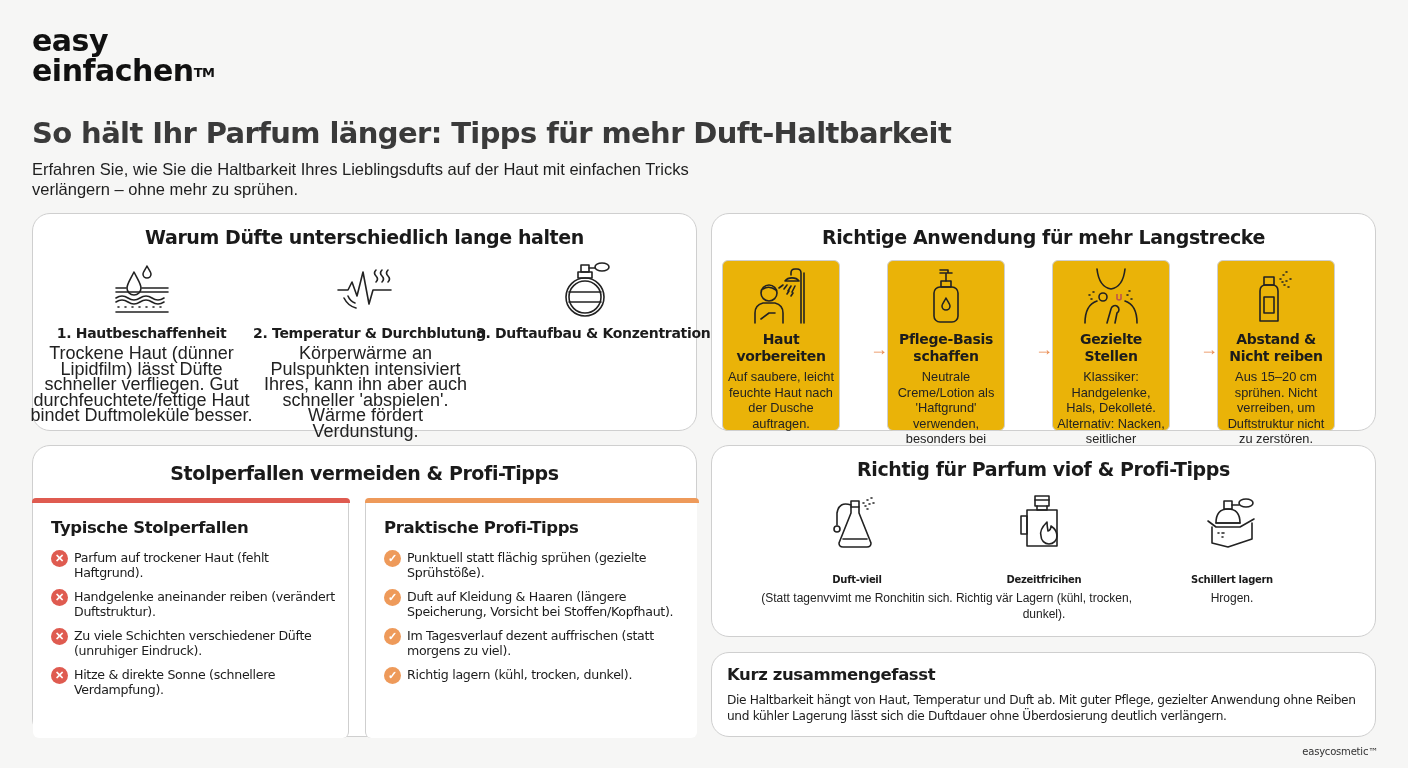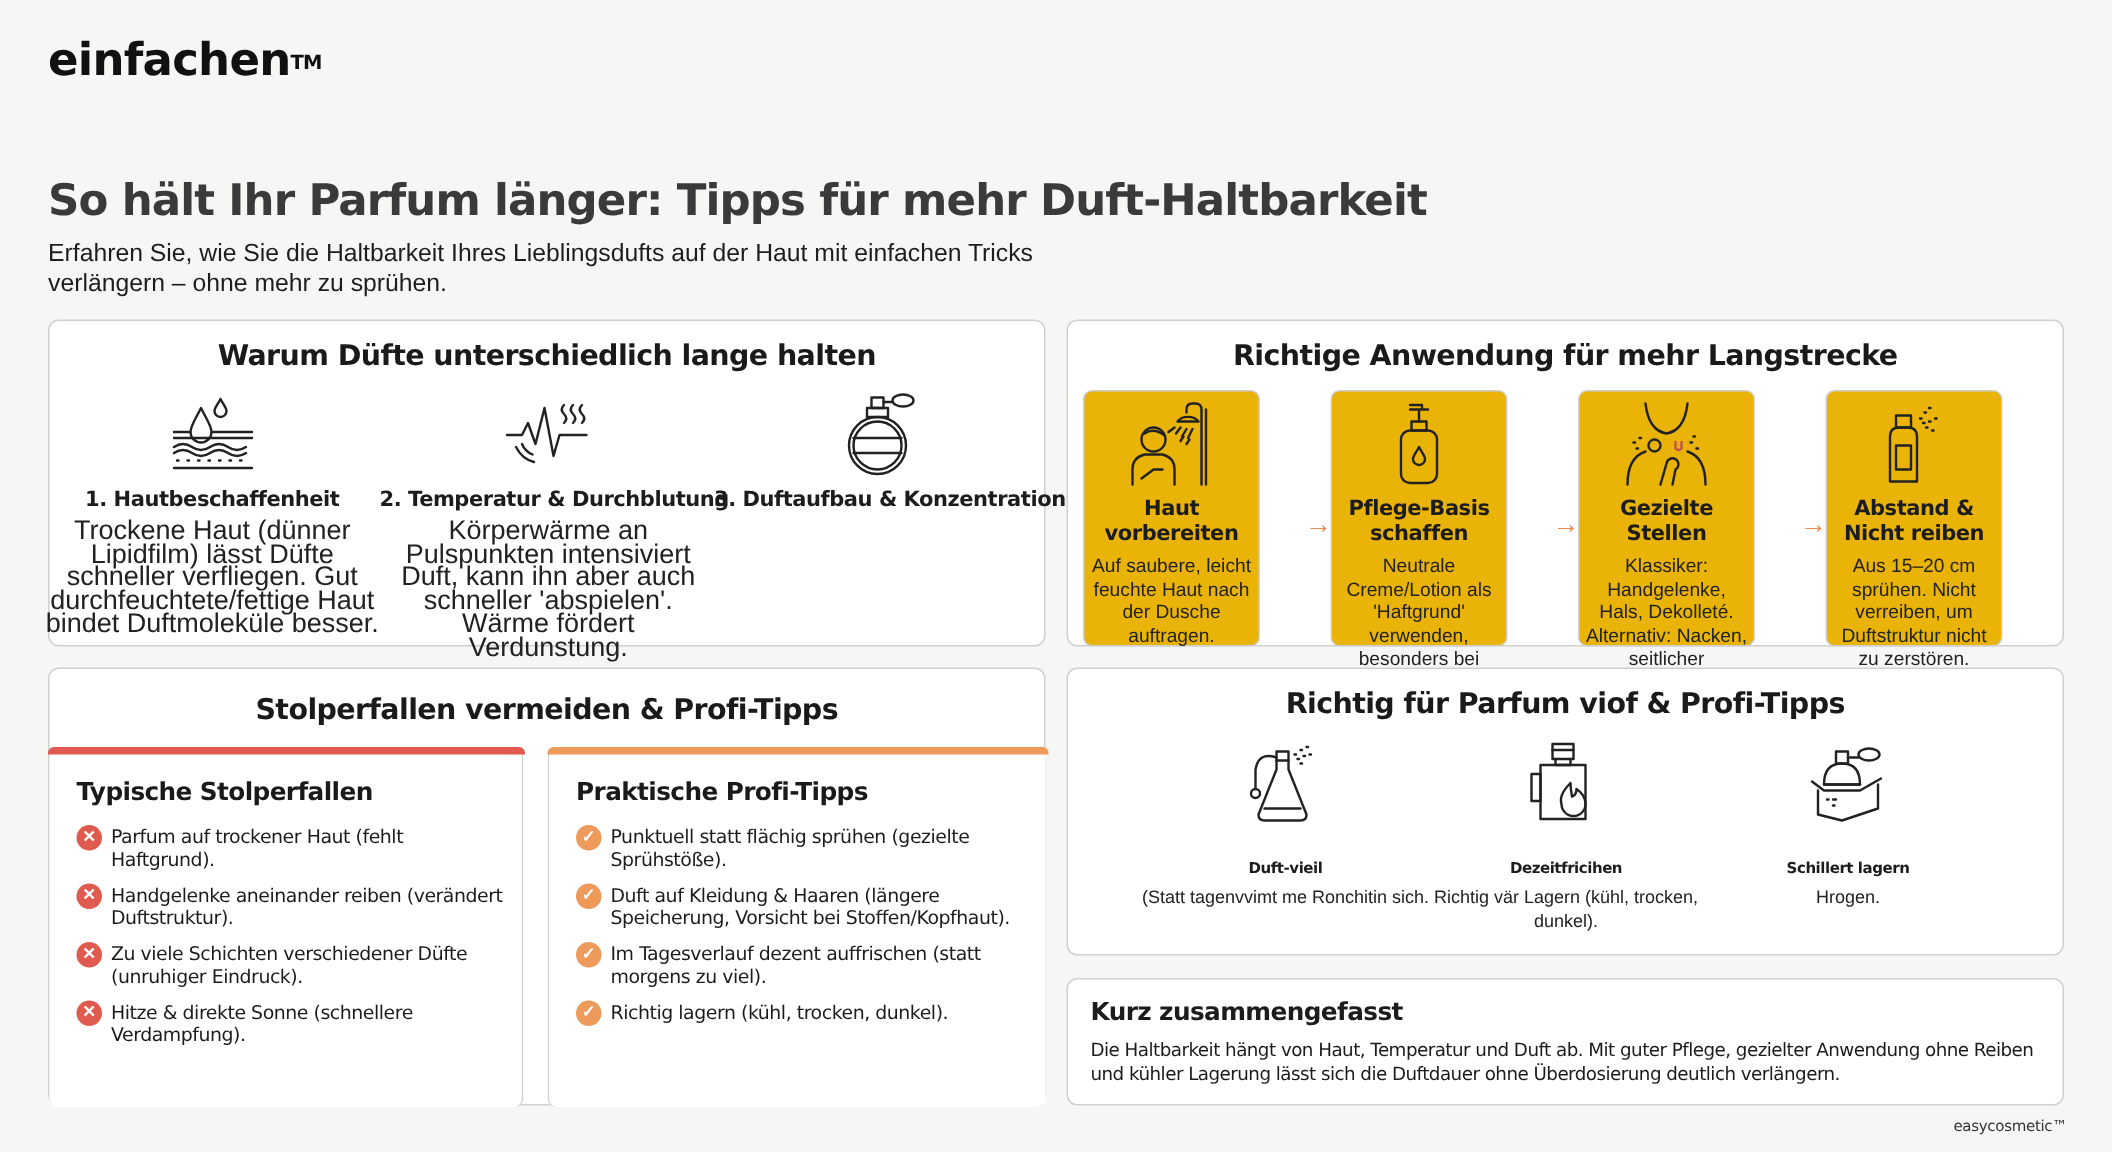--- a/index.html
+++ b/index.html
@@ -22,21 +22,21 @@
     font-family: "DejaVu Sans", sans-serif;
     font-weight: bold; font-size: 29px; color: #3a3a3a;
     letter-spacing: -0.6px; white-space: nowrap;
   }
   .subtitle {
     position: absolute; left: 32px; top: 159px; width: 700px;
     font-size: 16.5px; line-height: 20px; color: #1e1e1e;
   }
   .panel {
     position: absolute; background: #fff;
-    border: 1.5px solid #cfcfcf; border-radius: 7px;
+    border: 1.5px solid #cfcfcf; border-radius: 18px;
   }
   .panel-title {
     position: absolute; left: 0; right: 0; text-align: center;
     font-family: "DejaVu Sans", sans-serif; font-weight: bold;
     font-size: 19px; color: #1a1a1a; letter-spacing: -0.4px;
   }
   
   #p1 { left: 32px; top: 213px; width: 665px; height: 218px; }
   .why-item { position: absolute; top: 45px; width: 225px; text-align: center; }
   .why-item .icon { height: 60px; display: flex; justify-content: center; align-items: center; }
@@ -103,20 +103,21 @@
     position: absolute; right: 30px; top: 746px;
     font-family: "DejaVu Sans", sans-serif; font-size: 10px; color: #333; letter-spacing: -0.2px;
   }
   svg { overflow: visible; }
   svg .s { fill: none; stroke: #222; stroke-width: 1.6; stroke-linecap: round; stroke-linejoin: round; }
 </style>
 </head>
 <body>
 
 <div class="logo">
+  <div>easy</div>
   <div><span>einfachen</span><sup>TM</sup></div>
 </div>
 
 <h1 class="page-title">So hält Ihr Parfum länger: Tipps für mehr Duft-Haltbarkeit</h1>
 <p class="subtitle">Erfahren Sie, wie Sie die Haltbarkeit Ihres Lieblingsdufts auf der Haut mit einfachen Tricks verlängern – ohne mehr zu sprühen.</p>
 
 <section class="panel" id="p1">
   <h2 class="panel-title" style="top:12px">Warum Düfte unterschiedlich lange halten</h2>
 
   <div class="why-item" style="left:-4px">
@@ -136,21 +137,21 @@
 
   <div class="why-item" style="left:220px">
     <div class="icon">
       <svg width="60" height="50" viewBox="0 0 60 50">
         <path class="s" d="M2 26 h10 l4 -8 l5 14 l6 -24 l6 32 l4 -14 h18"></path>
         <path class="s" d="M40 6 q-3 3 0 6 t0 6 M46 6 q-3 3 0 6 t0 6 M52 6 q-3 3 0 6 t0 6"></path>
         <path class="s" d="M8 34 q4 8 12 10 M12 32 q2 5 7 7"></path>
       </svg>
     </div>
     <h3>2. Temperatur &amp; Durchblutung</h3>
-    <p>Körperwärme an Pulspunkten intensiviert Duft, kann ihn aber auch schneller 'abspielen'. Wärme fördert Verdunstung.</p>
+    <p>Körperwärme an Pulspunkten intensiviert Ihres, kann ihn aber auch schneller 'abspielen'. Wärme fördert Verdunstung.</p>
   </div>
 
   <div class="why-item" style="left:443px">
     <div class="icon">
       <svg width="60" height="56" viewBox="0 0 60 56">
         <rect class="s" x="22" y="4" width="8" height="7"></rect>
         <path class="s" d="M30 7 h6"></path>
         <ellipse class="s" cx="43" cy="6" rx="7" ry="4"></ellipse>
         <rect class="s" x="19" y="11" width="14" height="6"></rect>
         <circle class="s" cx="26" cy="36" r="19"></circle>

